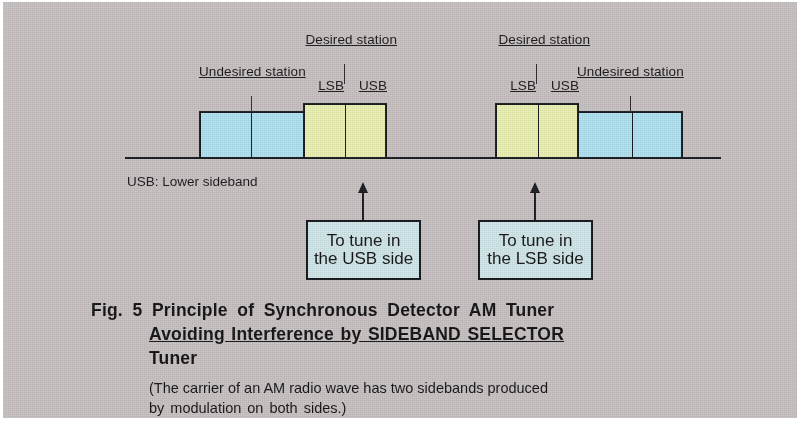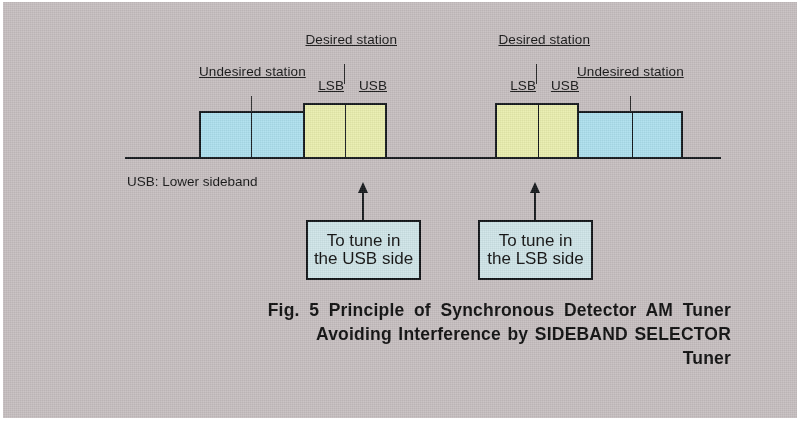--- a/index.html
+++ b/index.html
@@ -132,21 +132,20 @@
   }
 
   
   .caption-main {
     position: absolute;
     font-weight: bold;
     font-size: 17.5px;
     line-height: 24px;
     color: #101010;
     letter-spacing: .2px;
-    text-align: right;
   }
   .caption-main .cap-line {
     display: block;
     white-space: nowrap;
   }
   .caption-main .cap-line.l1 { word-spacing: 4.5px; }
   .caption-main .cap-line.l2 { word-spacing: 1.5px; }
 
   .caption-sub {
     position: absolute;
@@ -214,19 +213,23 @@
 
       <div class="arrow-head" style="left:527px; top:180px;"></div>
       <div class="arrow-shaft" style="left:531px; top:190px; height:28px;"></div>
       <div class="callout" style="left:475px; top:218px; width:115px; height:60px;">To tune in
 the LSB side</div>
 
     </div>
 
     <div class="caption-main" style="left:88px; top:296px; width:640px;">
       <span class="cap-line l1">Fig. 5 Principle of Synchronous Detector AM Tuner</span>
-      <span class="cap-line l2" style="padding-left:58px;">Avoiding Interference by SIDEBAND SELECTOR</span>
+      <span class="cap-line l2" style="padding-left:58px;text-decoration:underline;">Avoiding Interference by SIDEBAND SELECTOR</span>
       <span class="cap-line" style="padding-left:58px;">Tuner</span>
     </div>
 
+    <div class="caption-sub" style="left:146px; top:376px; width:600px;">
+      <span class="sub-line">(The carrier of an AM radio wave has two sidebands produced</span>
+      <span class="sub-line s2">by modulation on both sides.)</span>
+    </div>
 
   </div>
 </div>
 
 </body></html>

